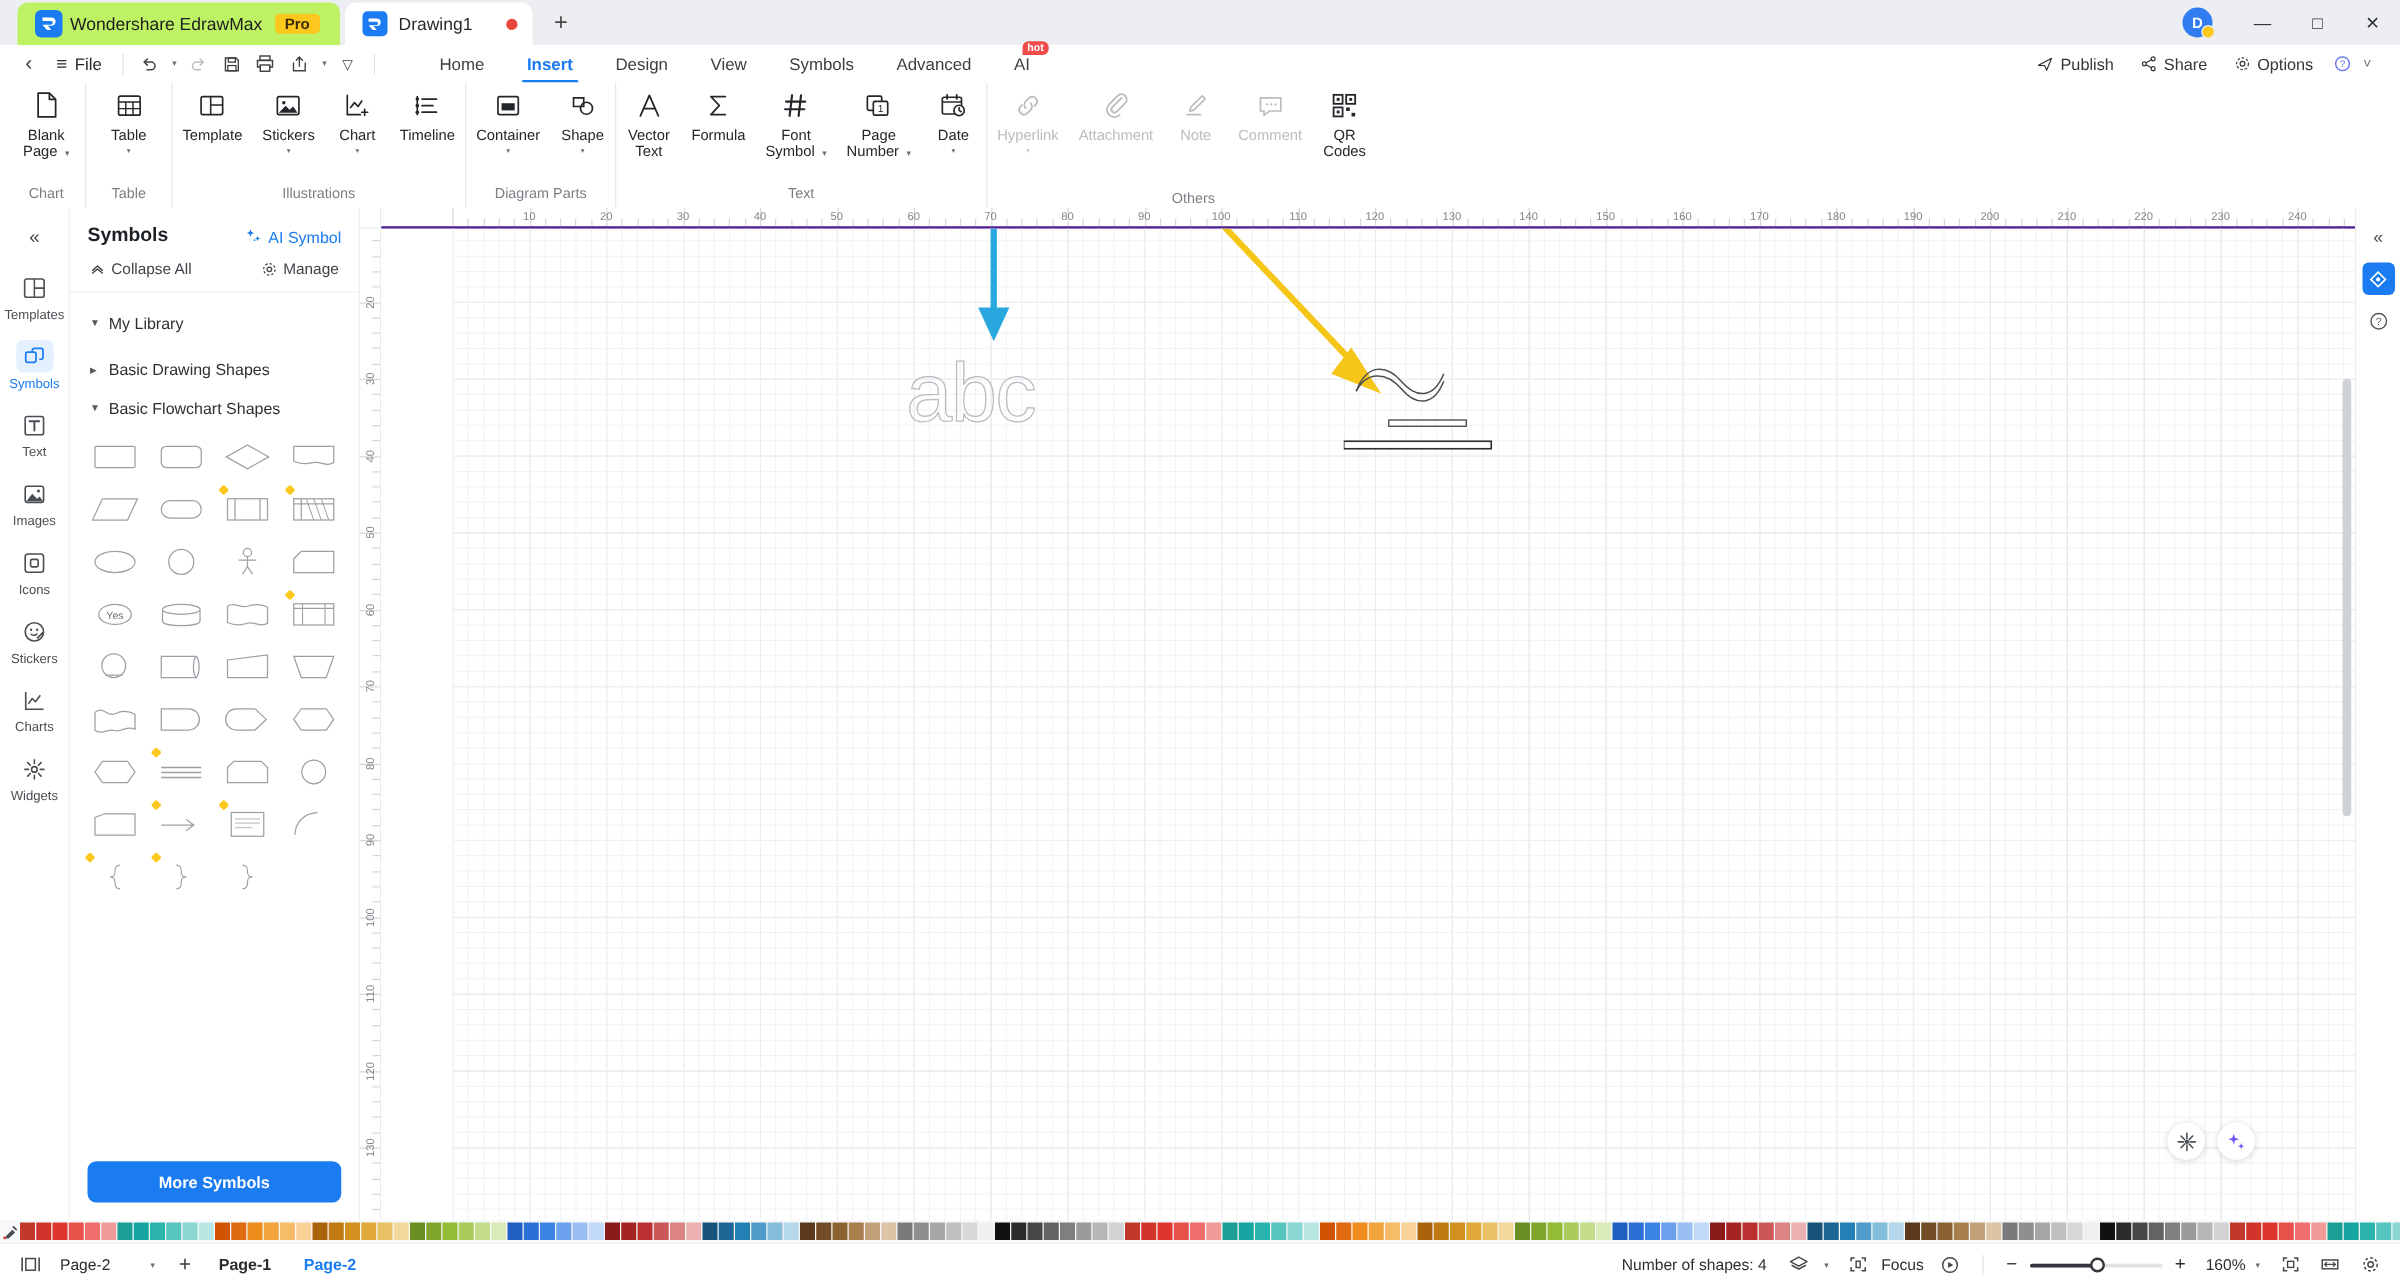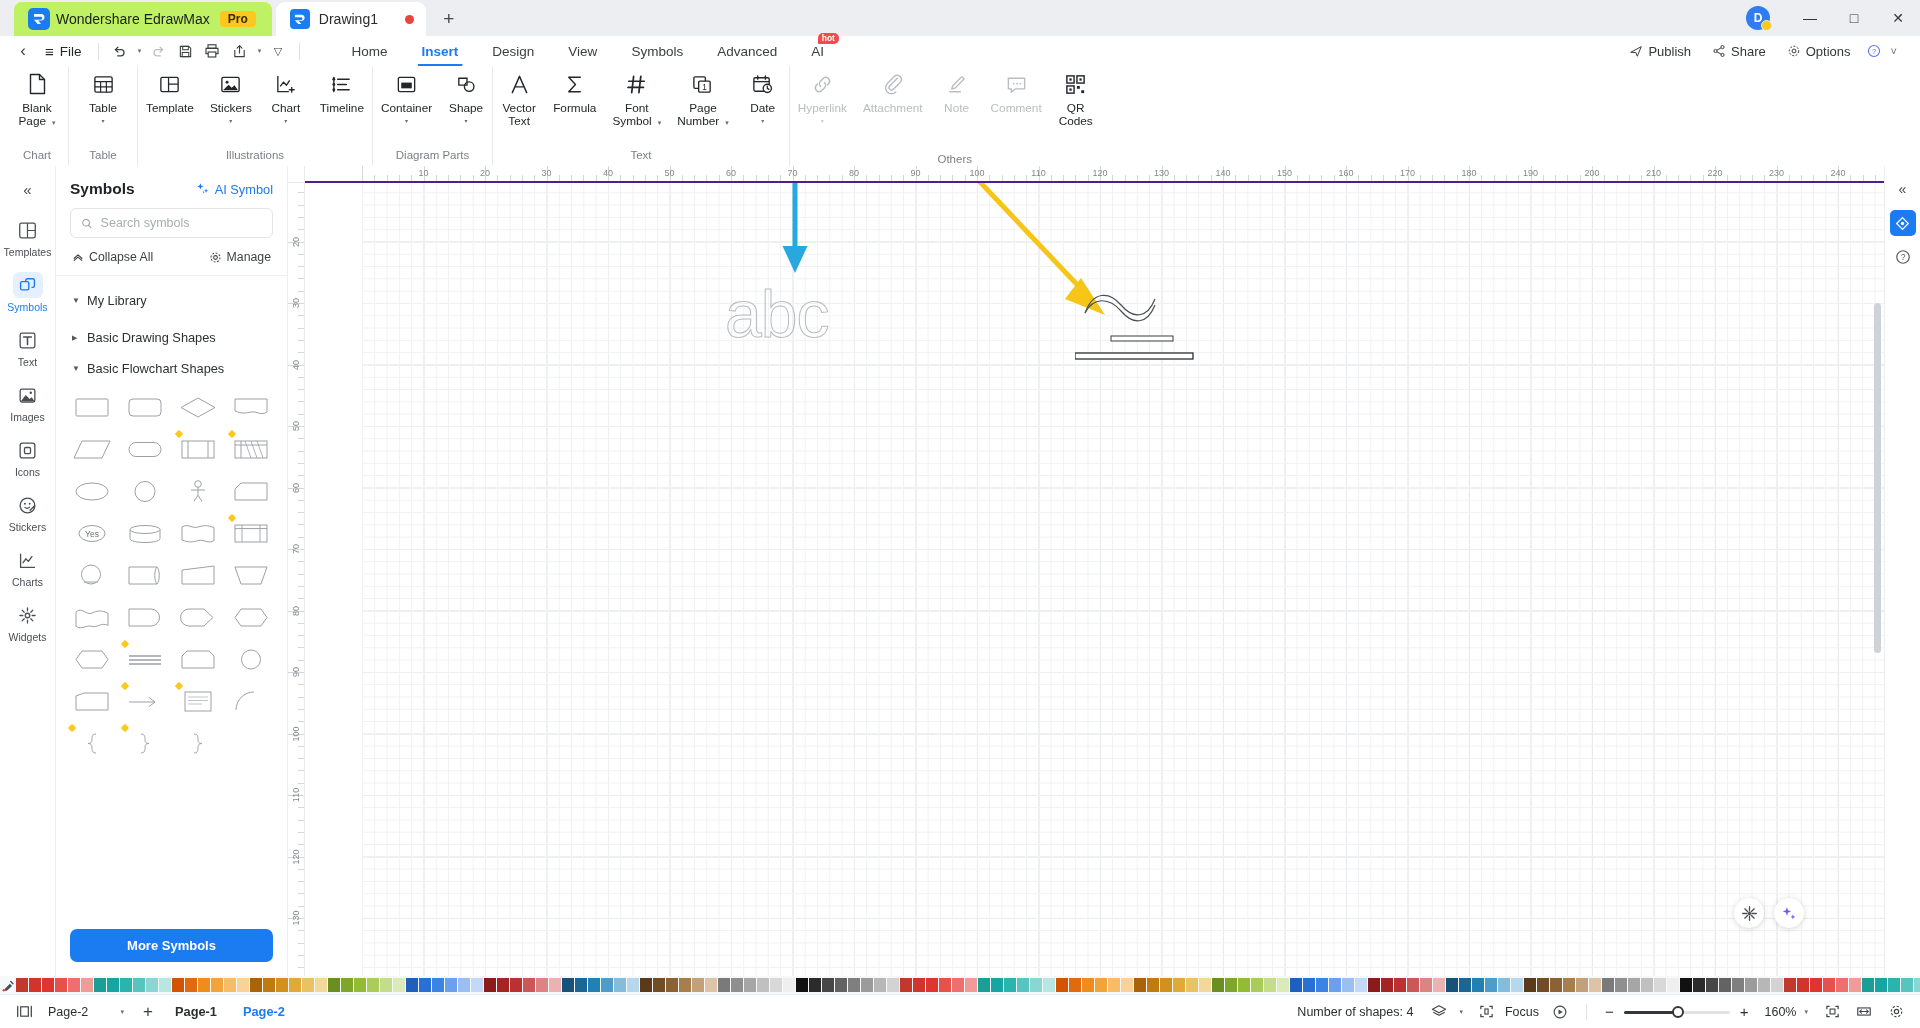--- a/index.html
+++ b/index.html
@@ -672,29 +672,20 @@
         <span class="ai-symbol">
           <svg width="14" height="14" viewBox="0 0 16 16">
               <path d="M5 1.5 6 4l2.5 1L6 6l-1 2.5L4 6 1.5 5 4 4z" fill="#1a7cf0"></path>
               <path d="M11.5 7.5l.7 1.8 1.8.7-1.8.7-.7 1.8-.7-1.8-1.8-.7 1.8-.7z" fill="#1a7cf0"></path>
               <path d="M8 11l1.2 1.2" stroke="#1a7cf0" stroke-width="1.2"></path>
             </svg>
           <span>AI Symbol</span>
         </span>
       </div>
 
-      <div class="search-wrap">
-        <div class="search">
-          <svg width="13" height="13" viewBox="0 0 16 16">
-              <circle cx="7" cy="7" r="4.6" stroke="#9a9ea3" stroke-width="1.4" fill="none"></circle>
-              <path d="m10.5 10.5 3.3 3.3" stroke="#9a9ea3" stroke-width="1.5" stroke-linecap="round"></path>
-            </svg>
-          <input type="text" placeholder="Search symbols" style="">
-        </div>
-      </div>
 
       <div class="panel-tools">
         <span class="ptool">
           <svg width="12" height="12" viewBox="0 0 14 14">
               <path d="M2.5 8.5 7 4.5l4.5 4M2.5 11 7 7.2 11.5 11" stroke="#3f4348" stroke-width="1.3" fill="none" stroke-linecap="round" stroke-linejoin="round"></path>
             </svg>
           <span>Collapse All</span>
         </span>
         <span class="ptool">
           <svg width="13" height="13" viewBox="0 0 16 16">

